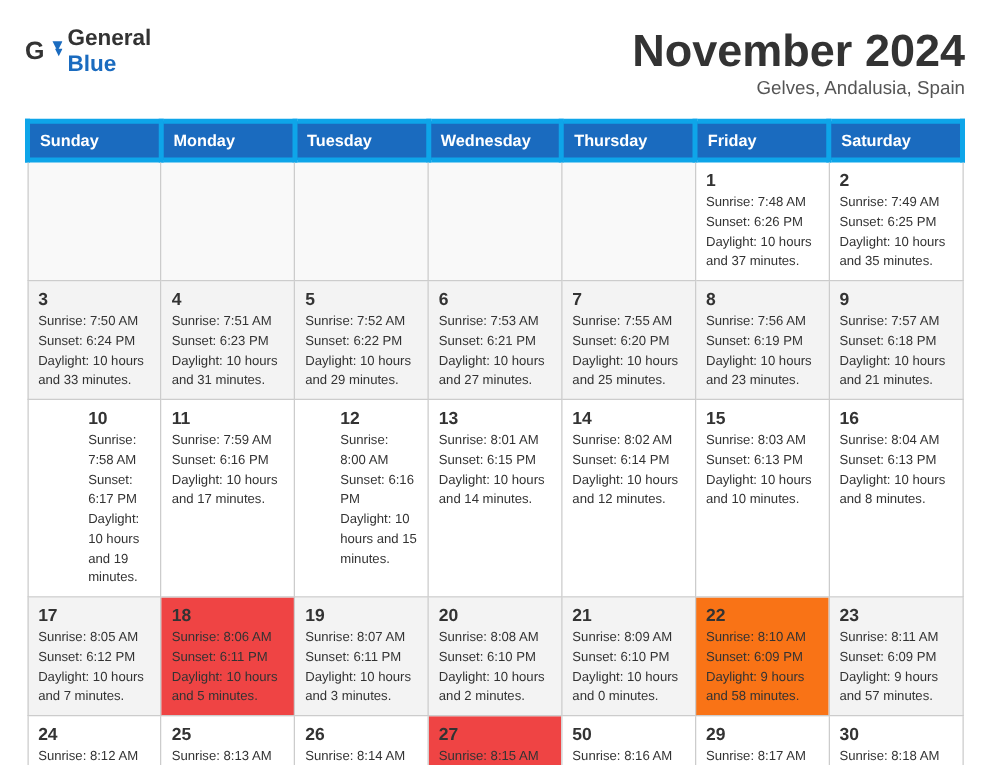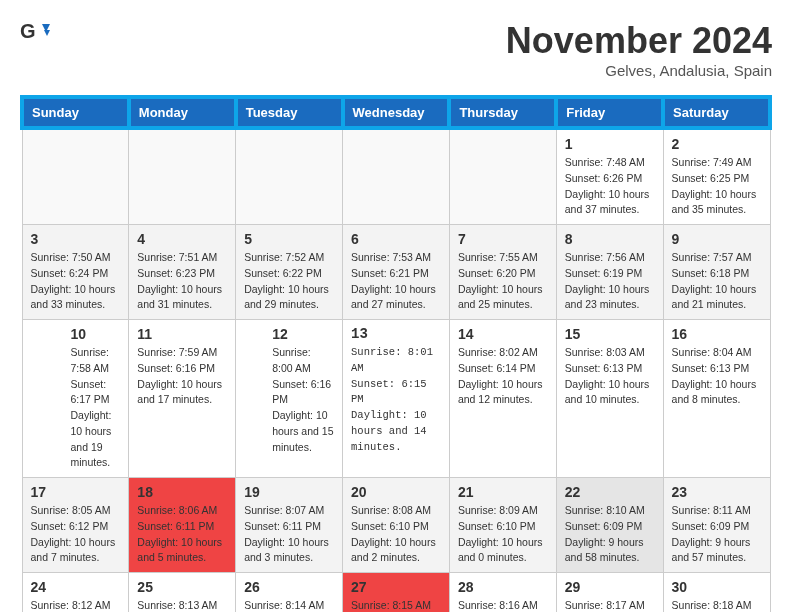--- a/index.html
+++ b/index.html
@@ -77,20 +77,24 @@
 </head>
 <body>
 
 <div class="header-area">
   <div class="logo">
     <svg class="logo-icon" viewBox="0 0 30 24">
       <text x="0" y="18" font-size="20" font-weight="bold" fill="#333">G</text>
       <polygon points="22,4 30,4 26,12" fill="#1a6bbf"></polygon>
       <polygon points="24,10 30,10 27,16" fill="#1a6bbf"></polygon>
     </svg>
+    <div>
+      <span style="font-size:18px;font-weight:bold;color:#333;">General</span><br>
+      <span style="font-size:18px;font-weight:bold;color:#1a6bbf;">Blue</span>
+    </div>
   </div>
   <div class="title-area">
     <div class="month-title">November 2024</div>
     <div class="location">Gelves, Andalusia, Spain</div>
   </div>
 </div>
 
 <table>
   <thead>
     <tr>
@@ -155,21 +159,21 @@
           <div class="day-info">Sunrise: 7:58 AM<br>Sunset: 6:17 PM<br>Daylight: 10 hours and 19 minutes.</div>
         </td>
         <td style="background: rgb(255, 255, 255);">
           <span class="day-number">11</span>
           <div class="day-info">Sunrise: 7:59 AM<br>Sunset: 6:16 PM<br>Daylight: 10 hours and 17 minutes.</div>
         </td>
         <td style="background: rgb(255, 255, 255); padding-left: 36px;">
           <span class="day-number">12</span>
           <div class="day-info">Sunrise: 8:00 AM<br>Sunset: 6:16 PM<br>Daylight: 10 hours and 15 minutes.</div>
         </td>
-        <td style="background: rgb(255, 255, 255); font-family: Liberation Mono, monospace;">
+        <td style="background: rgb(255, 255, 255);">
           <span class="day-number">13</span>
           <div class="day-info">Sunrise: 8:01 AM<br>Sunset: 6:15 PM<br>Daylight: 10 hours and 14 minutes.</div>
         </td>
         <td style="background: rgb(255, 255, 255);">
           <span class="day-number">14</span>
           <div class="day-info">Sunrise: 8:02 AM<br>Sunset: 6:14 PM<br>Daylight: 10 hours and 12 minutes.</div>
         </td>
         <td style="background: rgb(255, 255, 255);">
           <span class="day-number">15</span>
           <div class="day-info">Sunrise: 8:03 AM<br>Sunset: 6:13 PM<br>Daylight: 10 hours and 10 minutes.</div>
@@ -193,21 +197,21 @@
           <div class="day-info">Sunrise: 8:07 AM<br>Sunset: 6:11 PM<br>Daylight: 10 hours and 3 minutes.</div>
         </td>
         <td style="background: rgb(243, 243, 243);">
           <span class="day-number">20</span>
           <div class="day-info">Sunrise: 8:08 AM<br>Sunset: 6:10 PM<br>Daylight: 10 hours and 2 minutes.</div>
         </td>
         <td style="background: rgb(243, 243, 243);">
           <span class="day-number">21</span>
           <div class="day-info">Sunrise: 8:09 AM<br>Sunset: 6:10 PM<br>Daylight: 10 hours and 0 minutes.</div>
         </td>
-        <td style="background: #e5e5e5;">
+        <td style="background: #f97316;">
           <span class="day-number">22</span>
           <div class="day-info">Sunrise: 8:10 AM<br>Sunset: 6:09 PM<br>Daylight: 9 hours and 58 minutes.</div>
         </td>
         <td style="background: rgb(243, 243, 243);">
           <span class="day-number">23</span>
           <div class="day-info">Sunrise: 8:11 AM<br>Sunset: 6:09 PM<br>Daylight: 9 hours and 57 minutes.</div>
         </td>
       </tr>
       <tr>
         <td style="background: rgb(255, 255, 255);">
@@ -220,21 +224,21 @@
         </td>
         <td style="background: rgb(255, 255, 255);">
           <span class="day-number">26</span>
           <div class="day-info">Sunrise: 8:14 AM<br>Sunset: 6:08 PM<br>Daylight: 9 hours and 53 minutes.</div>
         </td>
         <td style="background: #ef4444;">
           <span class="day-number">27</span>
           <div class="day-info">Sunrise: 8:15 AM<br>Sunset: 6:07 PM<br>Daylight: 9 hours and 51 minutes.</div>
         </td>
         <td style="background: rgb(255, 255, 255);">
-          <span class="day-number">28</span>
+          <span class="day-number">50</span>
           <div class="day-info">Sunrise: 8:16 AM<br>Sunset: 6:07 PM<br>Daylight: 9 hours and 50 minutes.</div>
         </td>
         <td style="background: rgb(255, 255, 255);">
           <span class="day-number">29</span>
           <div class="day-info">Sunrise: 8:17 AM<br>Sunset: 6:07 PM<br>Daylight: 9 hours and 49 minutes.</div>
         </td>
         <td style="background: rgb(255, 255, 255);">
           <span class="day-number">30</span>
           <div class="day-info">Sunrise: 8:18 AM<br>Sunset: 6:06 PM<br>Daylight: 9 hours and 48 minutes.</div>
         </td>

